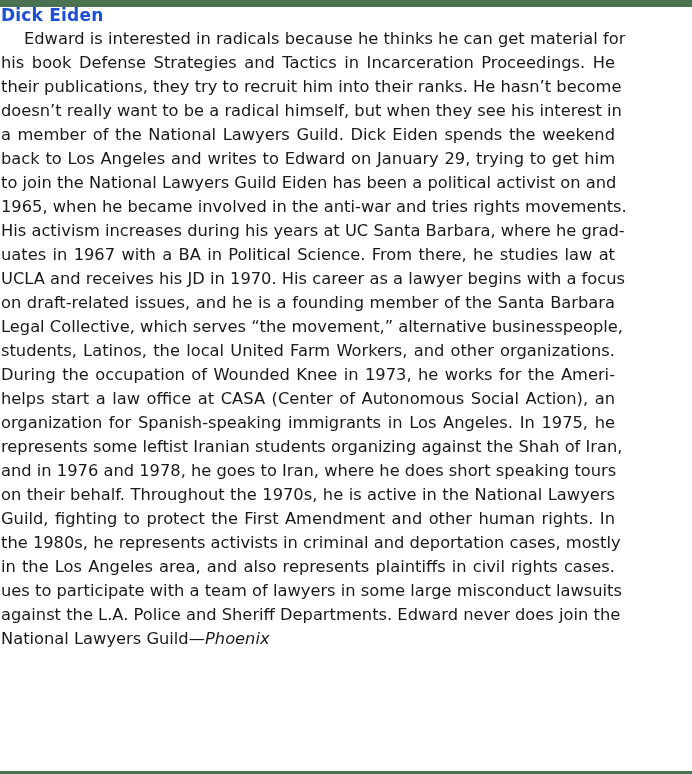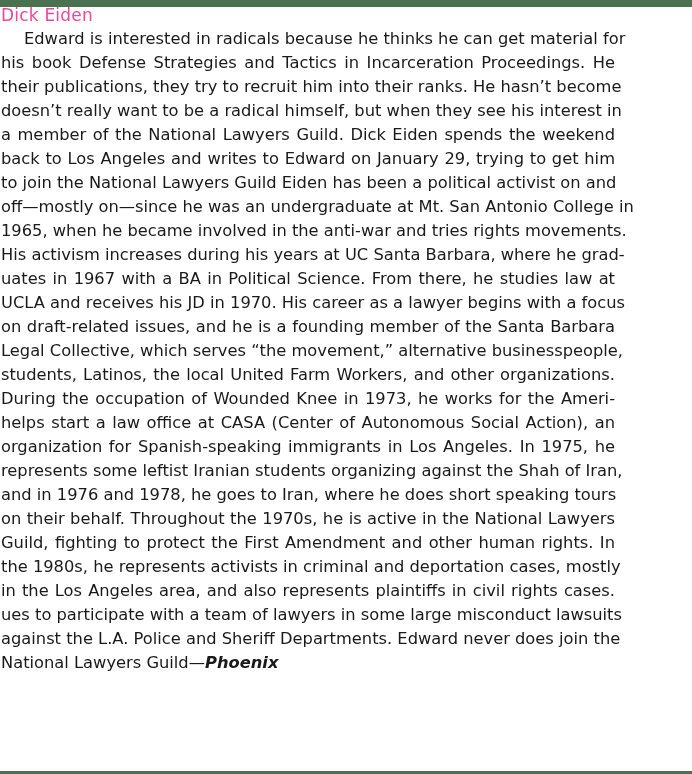--- a/index.html
+++ b/index.html
@@ -1,43 +1,42 @@
 <!DOCTYPE html>
 <html><head>
 <meta charset="utf-8">
 <style>
   html, body { margin: 0; padding: 0; background: #ffffff; }
   body { width: 692px; height: 774px; position: relative; overflow: hidden;
          font-family: "DejaVu Sans", sans-serif; color: #1a1a1a; }
   .bar-top { position: absolute; left: 0; top: 0; width: 692px; height: 7px; background: #4a7150; }
   .bar-bottom { position: absolute; left: 0; top: 771px; width: 692px; height: 3px; background: #4a7150; }
-  .heading { position: absolute; left: 1px; top: 5px; font-size: 17px; font-weight: normal;
-             color: #ec4899; line-height: 20px; letter-spacing: 0.2px; }
+  .heading { position: absolute; left: 1px; top: 5px; font-size: 17px; font-weight: bold;
+             color: #1d4ed8; line-height: 20px; letter-spacing: 0.2px; }
   .body { position: absolute; left: 1px; top: 27px; width: 614px; font-size: 16.3px; line-height: 24px; }
   .line { display: block; height: 24px; white-space: nowrap; text-align: justify; text-align-last: justify; }
   .line.first { text-indent: 23px; }
   .line.last { text-align-last: left; }
-  .line em { font-style: italic; font-weight: bold; }
+  .line em { font-style: italic; }
 </style>
 </head>
 <body>
 
 <div class="bar-top"></div>
 
 <div class="heading">Dick Eiden</div>
 
 <div class="body">
   <span class="line first">Edward is interested in radicals because he thinks he can get material for</span>
   <span class="line">his book Defense Strategies and Tactics in Incarceration Proceedings. He</span>
   <span class="line">their publications, they try to recruit him into their ranks. He hasn’t become</span>
   <span class="line">doesn’t really want to be a radical himself, but when they see his interest in</span>
   <span class="line">a member of the National Lawyers Guild. Dick Eiden spends the weekend</span>
   <span class="line">back to Los Angeles and writes to Edward on January 29, trying to get him</span>
   <span class="line">to join the National Lawyers Guild Eiden has been a political activist on and</span>
-  <span class="line">off—mostly on—since he was an undergraduate at Mt. San Antonio College in</span>
   <span class="line">1965, when he became involved in the anti-war and tries rights movements.</span>
   <span class="line">His activism increases during his years at UC Santa Barbara, where he grad-</span>
   <span class="line">uates in 1967 with a BA in Political Science. From there, he studies law at</span>
   <span class="line">UCLA and receives his JD in 1970. His career as a lawyer begins with a focus</span>
   <span class="line">on draft-related issues, and he is a founding member of the Santa Barbara</span>
   <span class="line">Legal Collective, which serves “the movement,” alternative businesspeople,</span>
   <span class="line">students, Latinos, the local United Farm Workers, and other organizations.</span>
   <span class="line">During the occupation of Wounded Knee in 1973, he works for the Ameri-</span>
   <span class="line">helps start a law office at CASA (Center of Autonomous Social Action), an</span>
   <span class="line">organization for Spanish-speaking immigrants in Los Angeles. In 1975, he</span>

